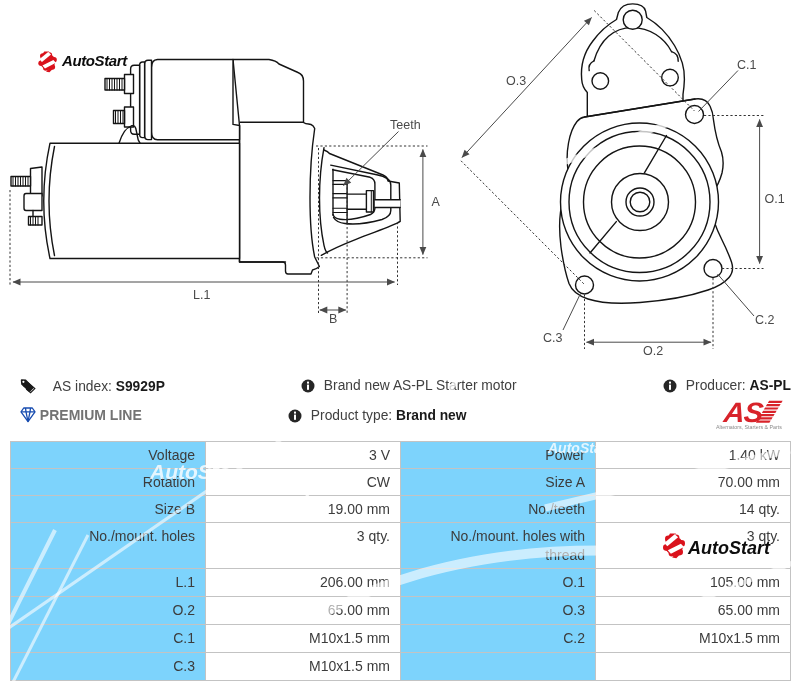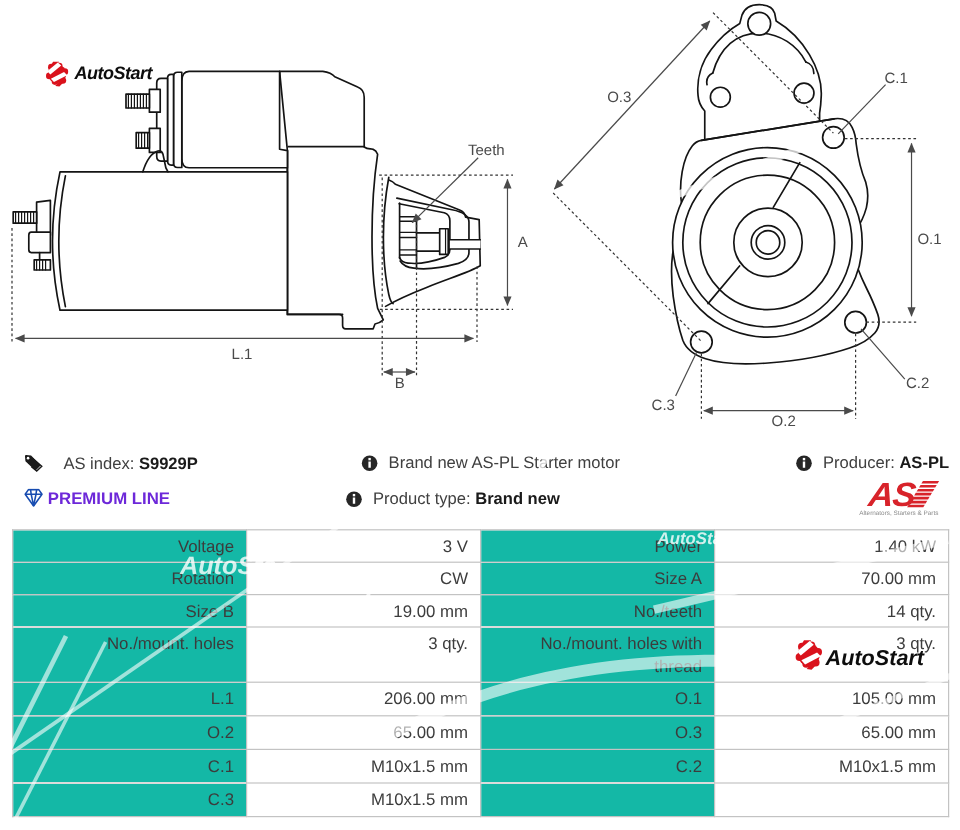--- a/index.html
+++ b/index.html
@@ -2,28 +2,28 @@
 <html><head>
 <meta charset="utf-8">
 <style>
   html,body{margin:0;padding:0;}
   body{width:800px;height:692px;position:relative;background:#fff;
        font-family:"Liberation Sans", sans-serif;overflow:hidden;}
   .abs{position:absolute;}
   
   .inforow{position:absolute;font-size:13.8px;color:#404040;white-space:nowrap;}
   .inforow b{color:#1a1a1a;}
-  .premium{color:#6d28d9;font-weight:bold;font-size:14px;letter-spacing:0;}
+  .premium{color:#737373;font-weight:bold;font-size:14px;letter-spacing:0;}
   
   table.spec{position:absolute;left:10px;top:441px;width:780px;
       border-collapse:collapse;table-layout:fixed;}
   table.spec td{border:1.5px solid #c3c3c3;font-size:14px;color:#3c3c3c;
       text-align:right;vertical-align:top;padding:4px 10px 3px 0;line-height:18.5px;
       overflow:hidden;}
-  td.lab{background:#14b8a6;}
+  td.lab{background:#7dd3fc;}
   td.val{background:#fff;}
   
   .wm{position:absolute;z-index:4;pointer-events:none;}
   .wmtext{position:absolute;color:rgba(255,255,255,.8);font-weight:bold;
       font-style:italic;z-index:5;pointer-events:none;white-space:nowrap;}
   .ztop{position:relative;z-index:7;}
 </style>
 </head>
 <body>
 <svg width="0" height="0" style="position:absolute">

